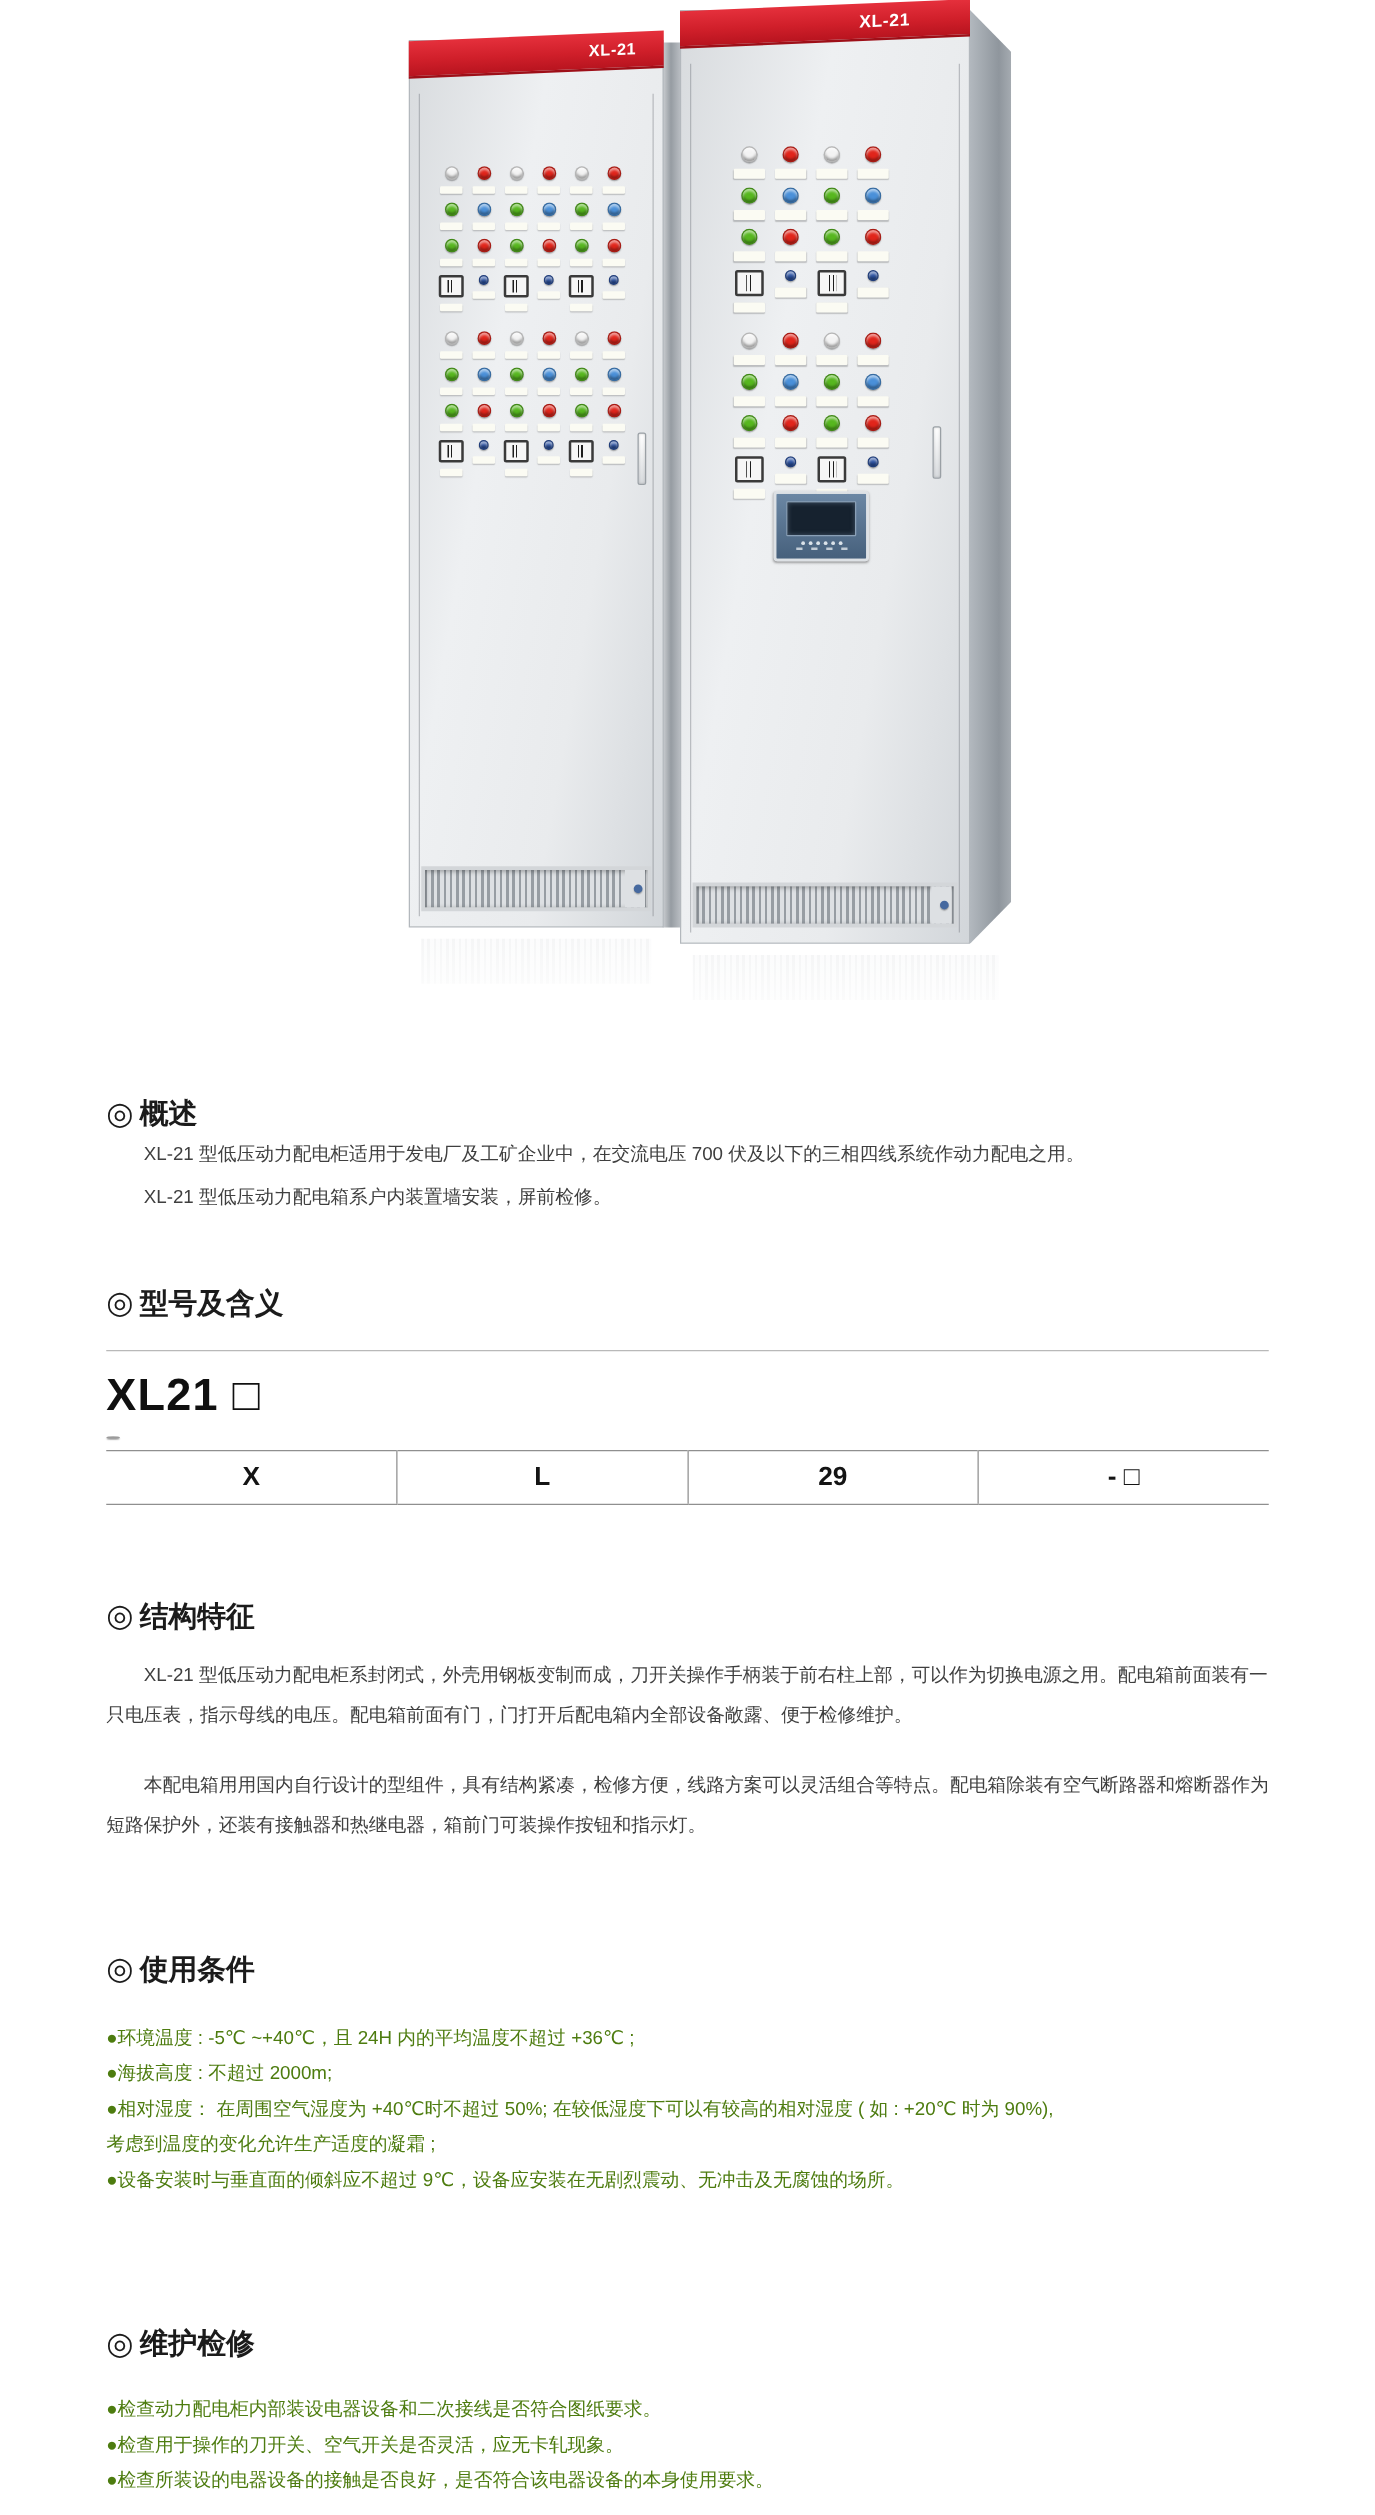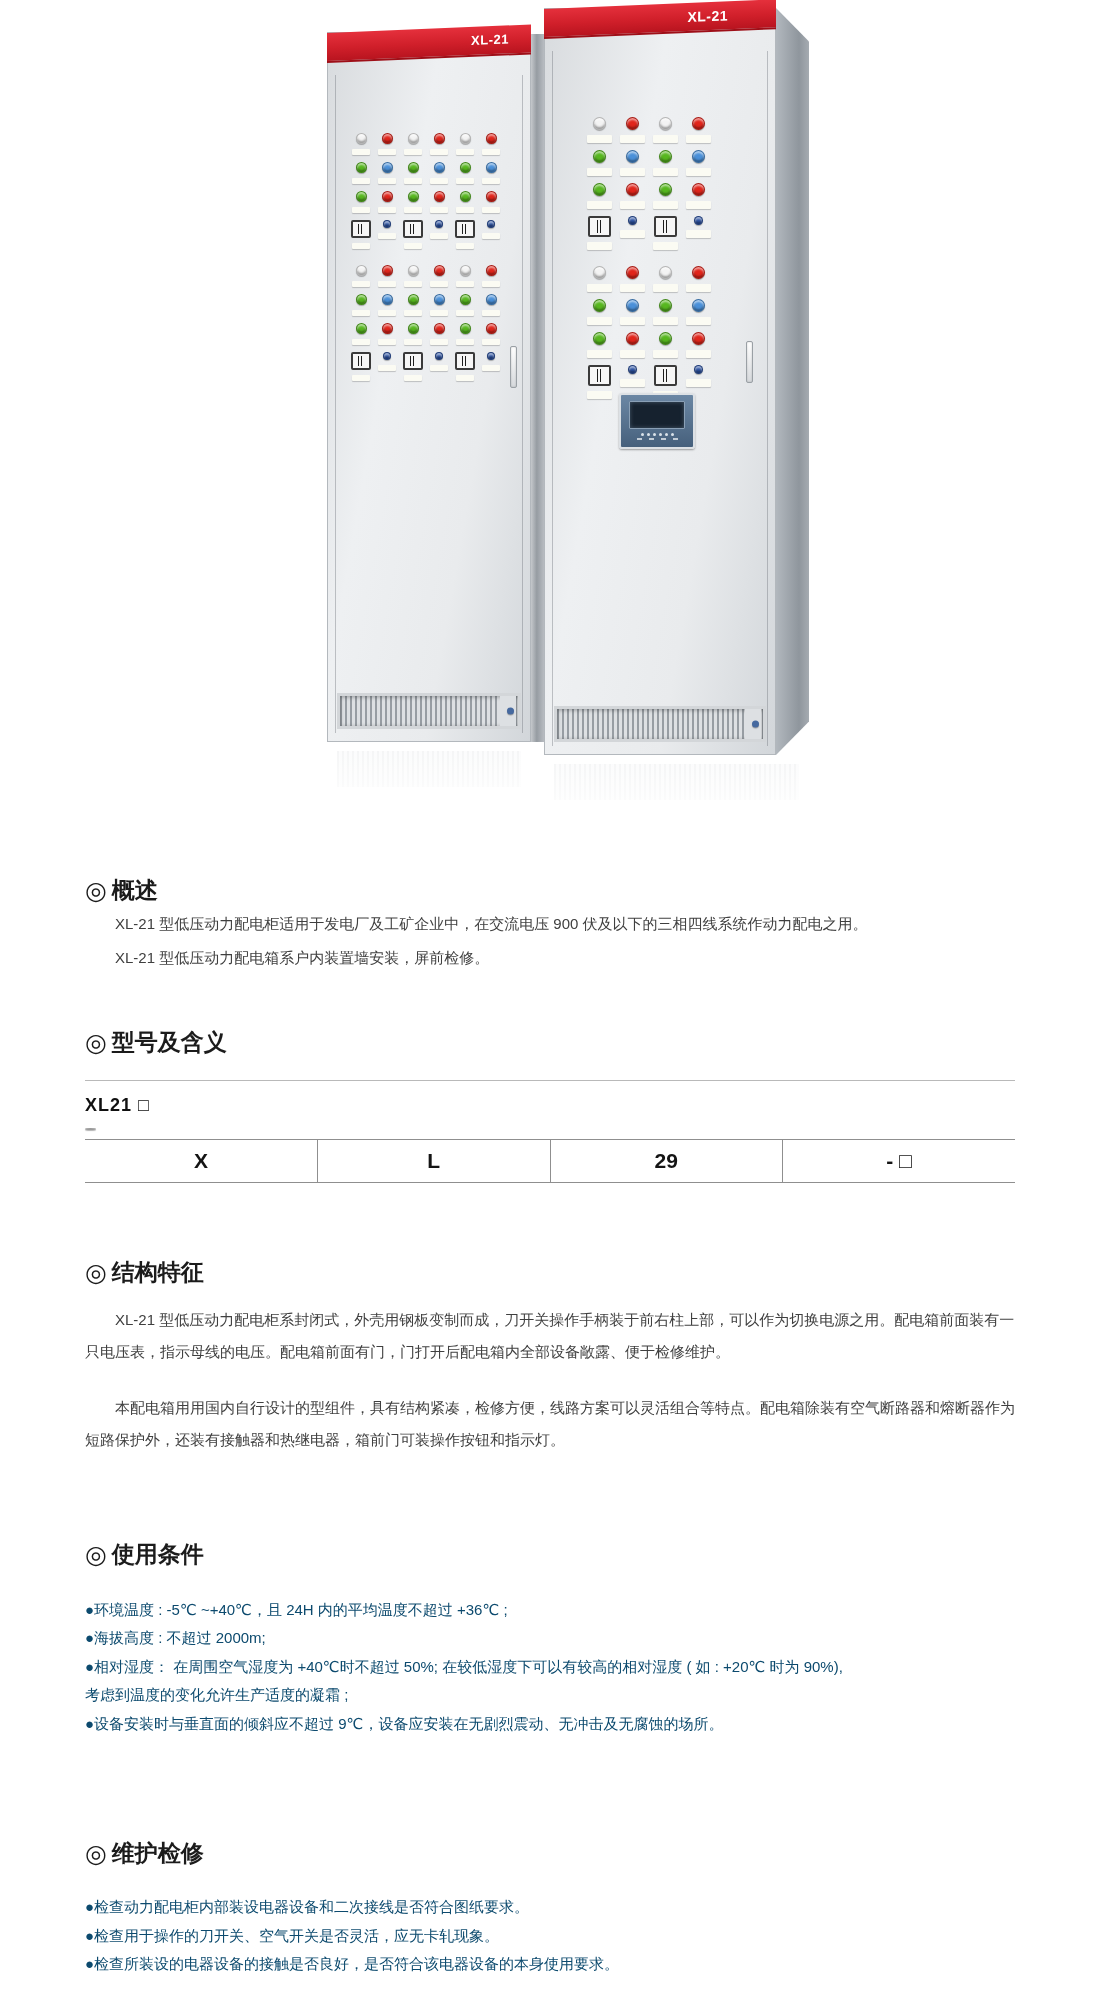--- a/index.html
+++ b/index.html
@@ -74,28 +74,28 @@
   .r-vent { margin:8px 10px 0; height:36px; opacity:.3;
     background:repeating-linear-gradient(90deg,#aab0b5 0 2px,#e4e7ea 2px 5px); }
   .r-fade { position:absolute; inset:0; background:linear-gradient(180deg,rgba(255,255,255,.55),#ffffff 78%); }
 
   
   .content { padding:0 85px; }
   .sec-title { display:flex; align-items:center; font-size:23px; font-weight:bold; color:#1b1b1b; }
   .marker { font-size:25px; margin-right:5px; font-weight:bold; }
   .para { font-size:15px; line-height:2.15; color:#3f3f3f; }
   .indent { text-indent:2em;margin-top:24px; }
-  .bullet-line { font-size:15px; line-height:1.9; color:#0c4a6e; }
+  .bullet-line { font-size:15px; line-height:1.9; color:#4d7c0f; }
 
   .sec-overview { margin-top:30px; }
   .sec-overview .para { margin-top:2px; }
   .sec-model { margin-top:52px; }
   .rule { height:1px; background:#b9b9b9; margin-top:22px; }
   .rule.light { background:#cfcfcf; margin-top:12px; }
-  .model-code { margin-top:14px; font-size:18px; font-weight:bold; color:#101010; letter-spacing:1px; }
+  .model-code { margin-top:14px; font-size:36px; font-weight:bold; color:#101010; letter-spacing:1px; }
   .model-table { width:100%; border-collapse:collapse; margin-top:9px;
     border-top:1px solid #8f8f8f; border-bottom:1px solid #8f8f8f; }
   .model-table td { width:25%; text-align:center; }
   .model-table td + td { border-left:1px solid #8f8f8f; }
   .code-row td { font-size:21px; font-weight:bold; color:#141414; padding:9px 0; border-bottom:1px solid #8f8f8f; }
   .meaning-row td { font-size:14px; color:#333; padding:11px 0; }
   .sec-structure { margin-top:74px; }
   .sec-structure .para:first-of-type { margin-top:16px; }
   .sec-conditions { margin-top:82px; }
   .sec-conditions .bullet-line:first-of-type { margin-top:26px; }
@@ -519,21 +519,21 @@
     </div>
   </section>
 
   <main class="content">
 
     <section class="sec-overview">
       <h2 class="sec-title">
         <span class="marker">◎</span>
         <span>概述</span>
       </h2>
-      <p class="para indent">XL-21 型低压动力配电柜适用于发电厂及工矿企业中，在交流电压 900 伏及以下的三相四线系统作动力配电之用。</p>
+      <p class="para indent">XL-21 型低压动力配电柜适用于发电厂及工矿企业中，在交流电压 700 伏及以下的三相四线系统作动力配电之用。</p>
       <p class="para indent">XL-21 型低压动力配电箱系户内装置墙安装，屏前检修。</p>
     </section>
 
     <section class="sec-model">
       <h2 class="sec-title">
         <span class="marker">◎</span>
         <span>型号及含义</span>
       </h2>
       <div class="rule"></div>
       <div class="model-code">XL21 □</div>

